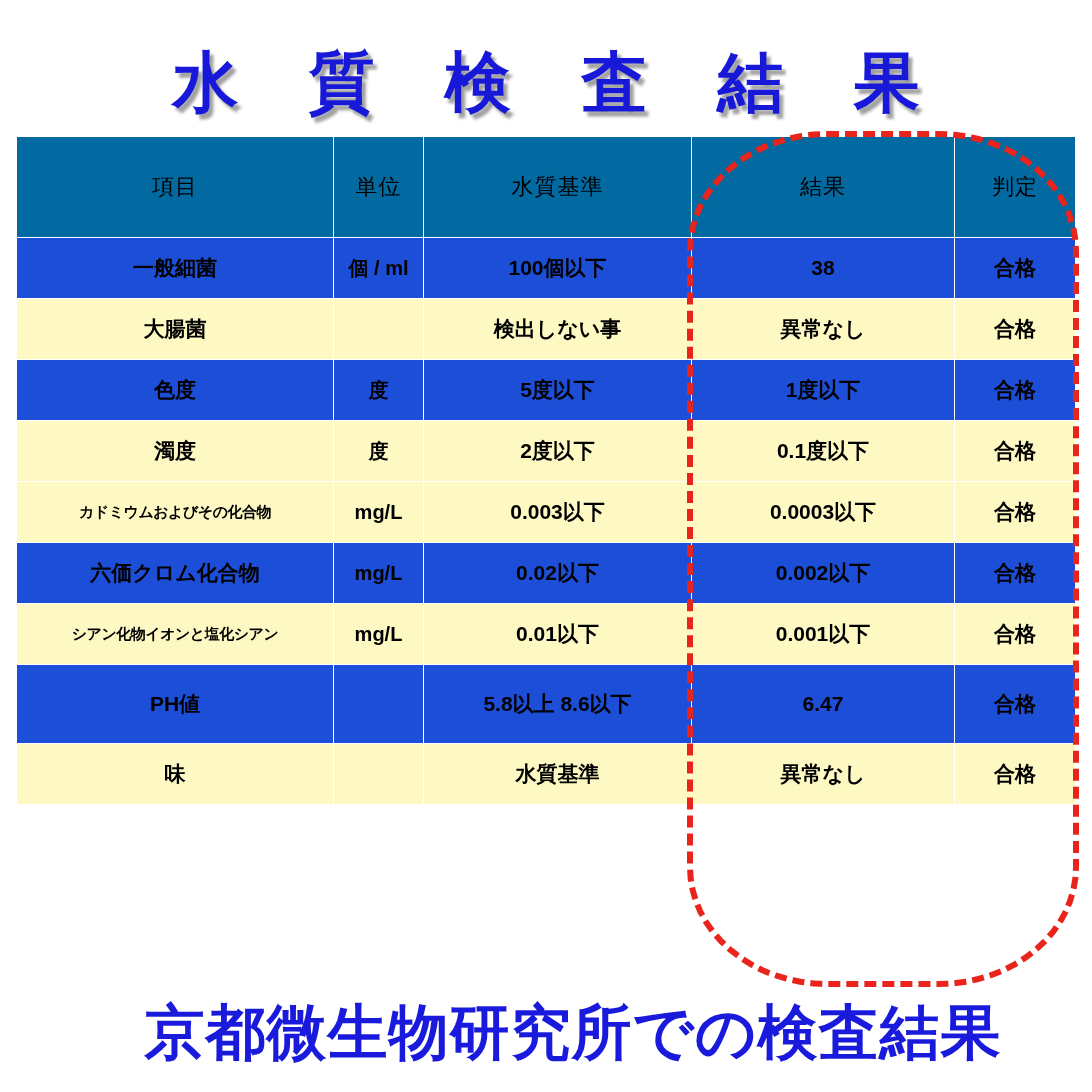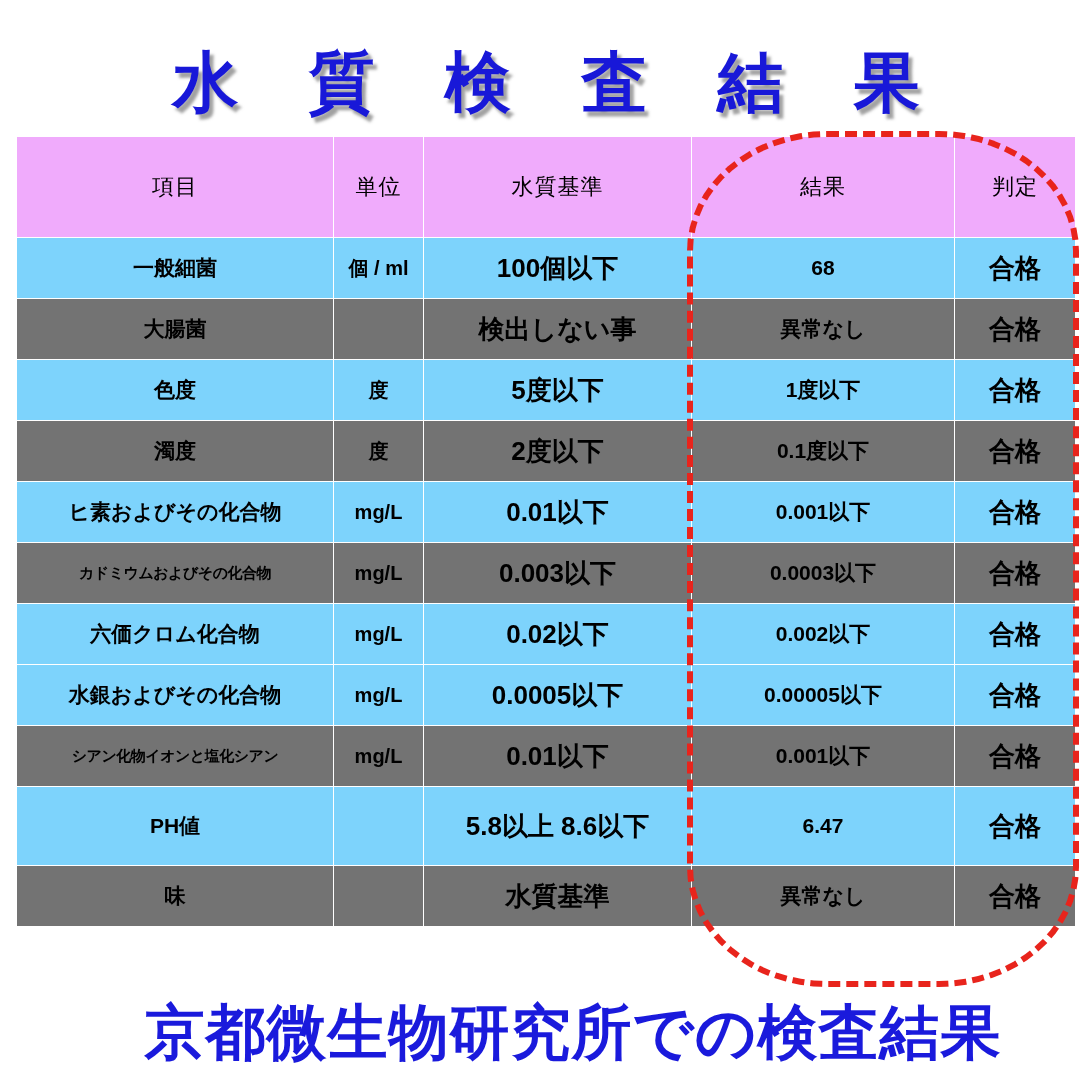--- a/index.html
+++ b/index.html
@@ -61,33 +61,33 @@
   table.grid th, table.grid td {
     border: 1px solid #ffffff;
     text-align: center;
     vertical-align: middle;
     color: #000000;
     padding: 0;
   }
 
   thead th {
     height: 100px;
-    background: #f0abfc;
+    background: #0369a1;
     color: #ffffff;
     font-size: 22px;
     font-weight: normal;
     letter-spacing: 1px;
   }
 
-  tbody tr.odd  td { background: #7dd3fc; }
-  tbody tr.even td { background: #737373; }
+  tbody tr.odd  td { background: #1d4ed8; }
+  tbody tr.even td { background: #fef9c3; }
 
   tbody td {
     height: 60px;
-    font-size: 26px;
+    font-size: 21px;
     font-weight: bold;
     letter-spacing: 0px;
   }
   tbody td.col-item   { font-size: 21px; }
   tbody td.col-unit   { font-size: 20px; }
   tbody td.col-result { font-size: 21px; }
 
   tbody tr.tall td { height: 78px; }
 
   tbody tr.long-label td.col-item { font-size: 15px; letter-spacing: -0.5px; }
@@ -145,21 +145,21 @@
           <th>水質基準</th>
           <th>結果</th>
           <th>判定</th>
         </tr>
       </thead>
       <tbody id="table-body">
           <tr class="odd">
             <td class="col-item">一般細菌</td>
             <td class="col-unit">個 / ml</td>
             <td class="col-standard">100個以下</td>
-            <td class="col-result">68</td>
+            <td class="col-result">38</td>
             <td class="col-judgement">合格</td>
           </tr>
           <tr class="even">
             <td class="col-item">大腸菌</td>
             <td class="col-unit"></td>
             <td class="col-standard">検出しない事</td>
             <td class="col-result">異常なし</td>
             <td class="col-judgement">合格</td>
           </tr>
           <tr class="odd">
@@ -169,48 +169,34 @@
             <td class="col-result">1度以下</td>
             <td class="col-judgement">合格</td>
           </tr>
           <tr class="even">
             <td class="col-item">濁度</td>
             <td class="col-unit">度</td>
             <td class="col-standard">2度以下</td>
             <td class="col-result">0.1度以下</td>
             <td class="col-judgement">合格</td>
           </tr>
-          <tr class="odd">
-            <td class="col-item">ヒ素およびその化合物</td>
-            <td class="col-unit">mg/L</td>
-            <td class="col-standard">0.01以下</td>
-            <td class="col-result">0.001以下</td>
-            <td class="col-judgement">合格</td>
-          </tr>
           <tr class="even long-label">
             <td class="col-item">カドミウムおよびその化合物</td>
             <td class="col-unit">mg/L</td>
             <td class="col-standard">0.003以下</td>
             <td class="col-result">0.0003以下</td>
             <td class="col-judgement">合格</td>
           </tr>
           <tr class="odd">
             <td class="col-item">六価クロム化合物</td>
             <td class="col-unit">mg/L</td>
             <td class="col-standard">0.02以下</td>
             <td class="col-result">0.002以下</td>
             <td class="col-judgement">合格</td>
           </tr>
-          <tr class="odd">
-            <td class="col-item">水銀およびその化合物</td>
-            <td class="col-unit">mg/L</td>
-            <td class="col-standard">0.0005以下</td>
-            <td class="col-result">0.00005以下</td>
-            <td class="col-judgement">合格</td>
-          </tr>
           <tr class="even long-label">
             <td class="col-item">シアン化物イオンと塩化シアン</td>
             <td class="col-unit">mg/L</td>
             <td class="col-standard">0.01以下</td>
             <td class="col-result">0.001以下</td>
             <td class="col-judgement">合格</td>
           </tr>
           <tr class="odd tall">
             <td class="col-item">PH値</td>
             <td class="col-unit"></td>

